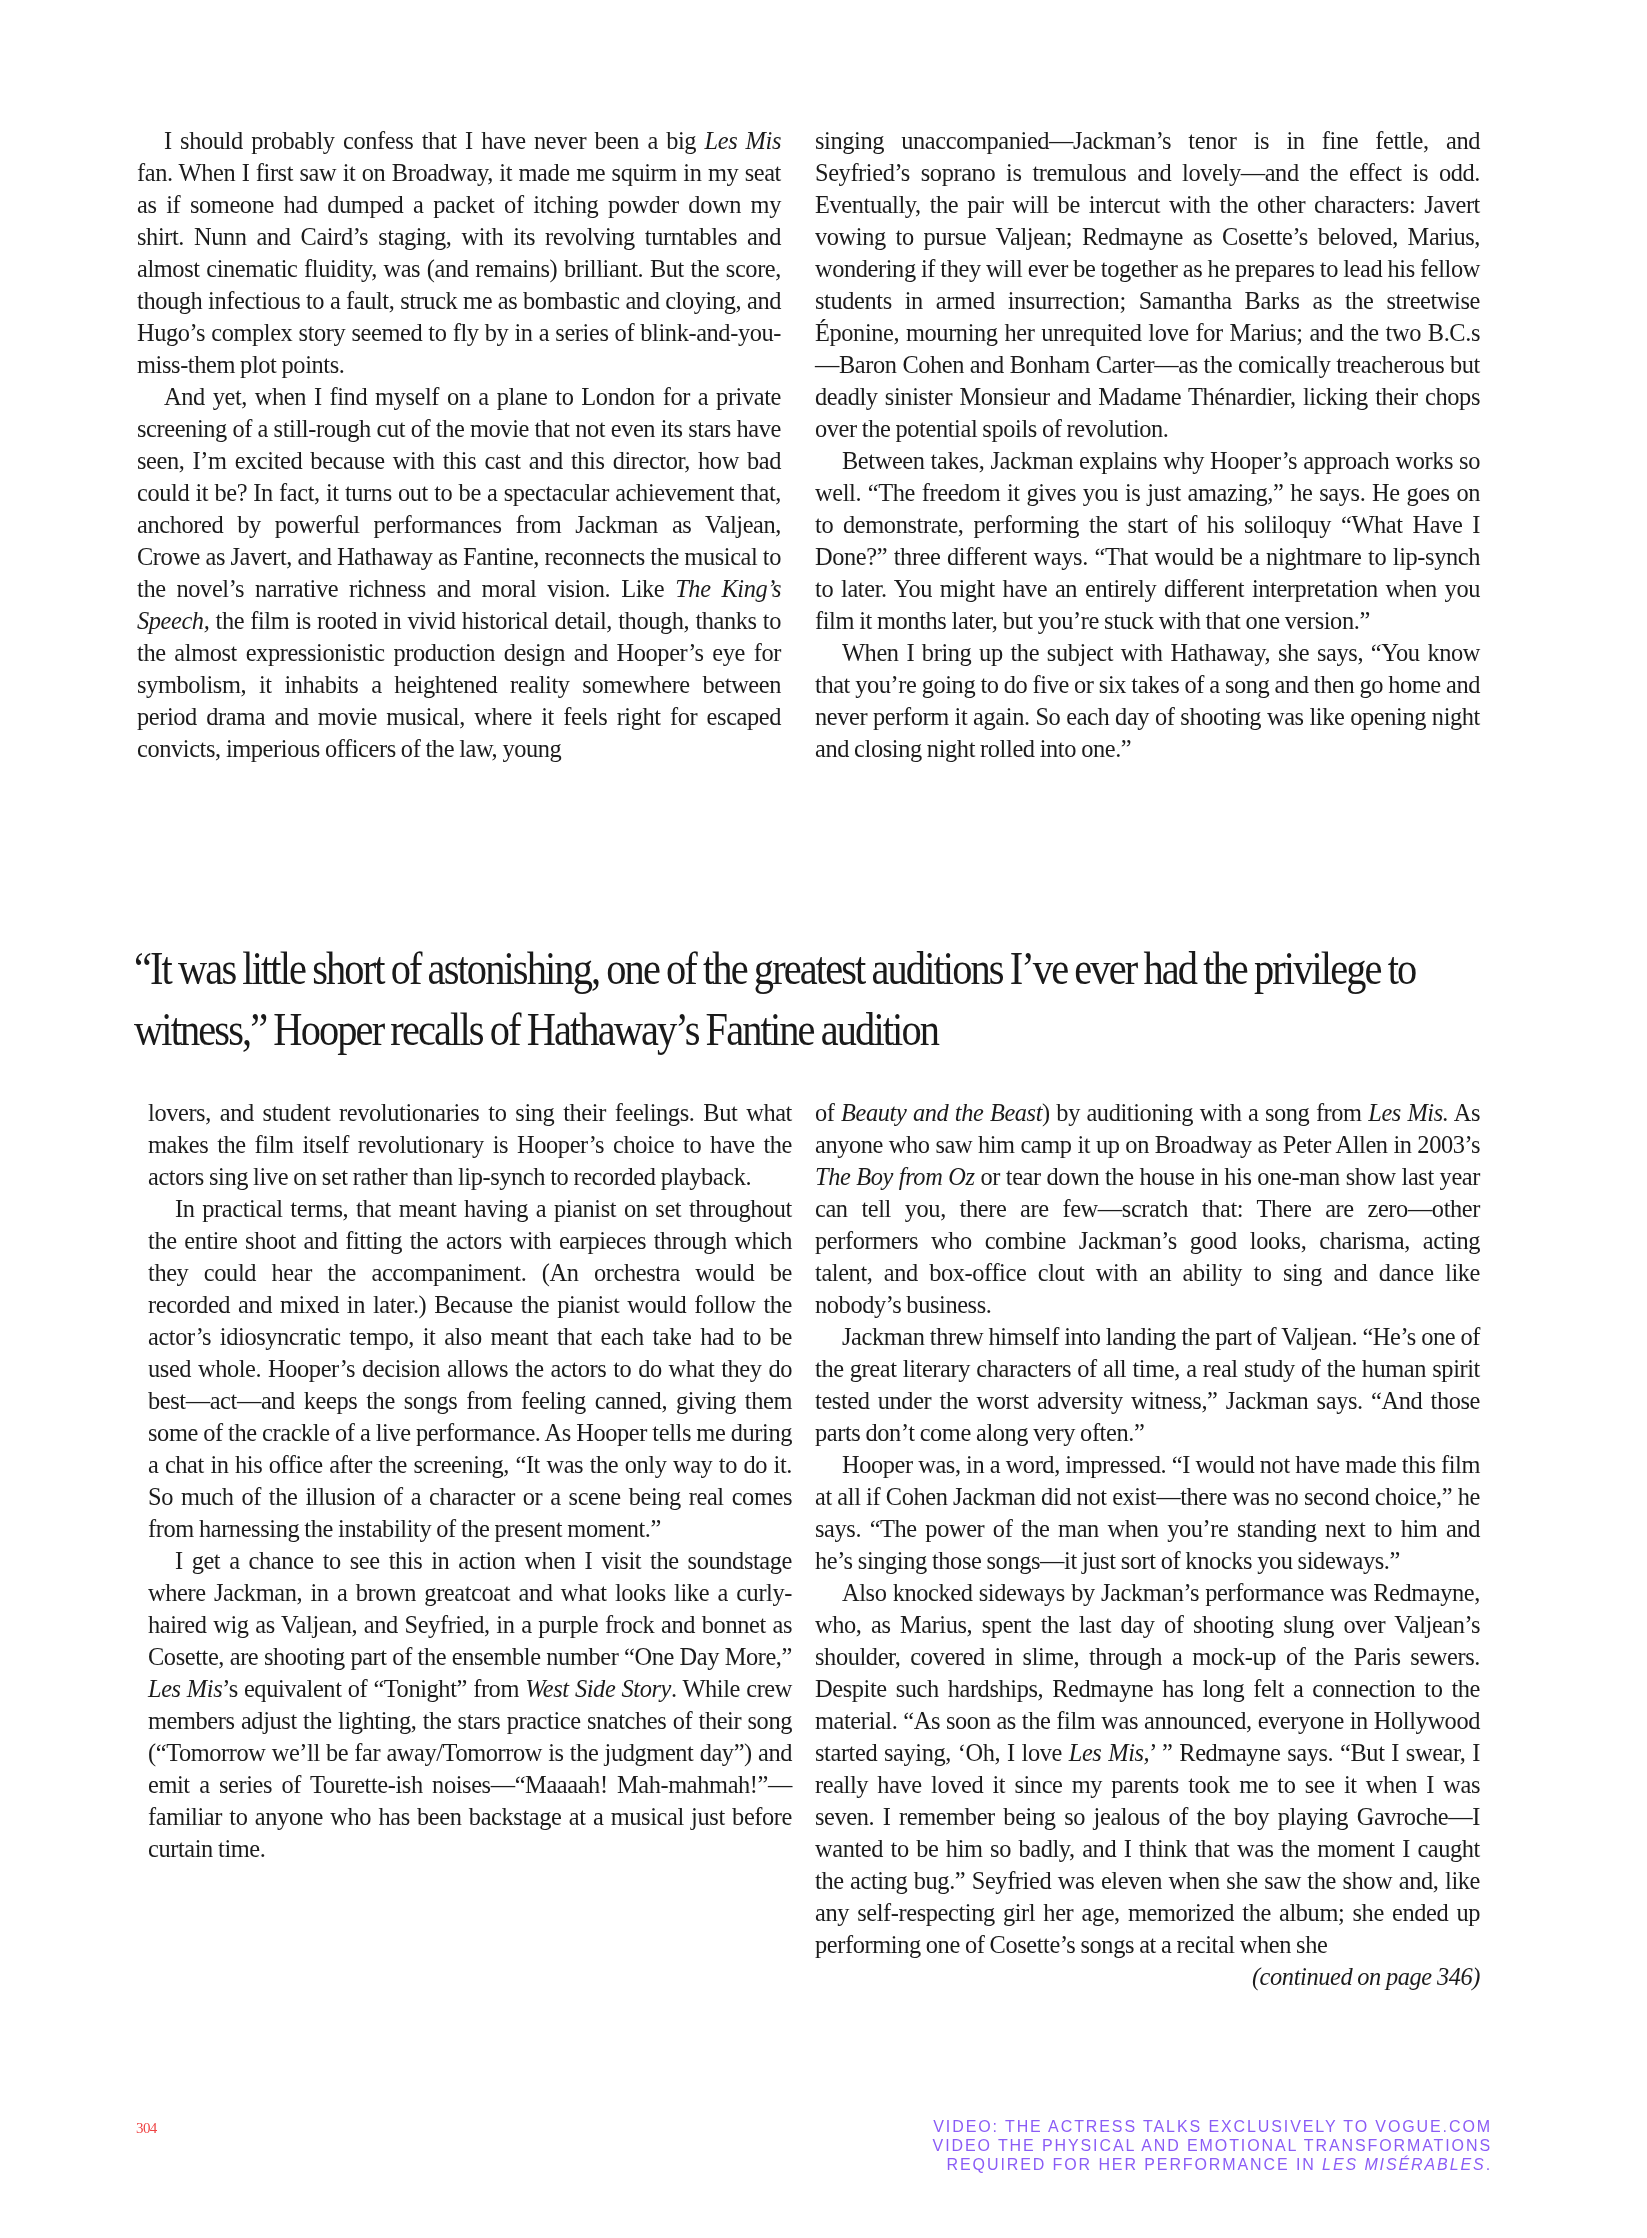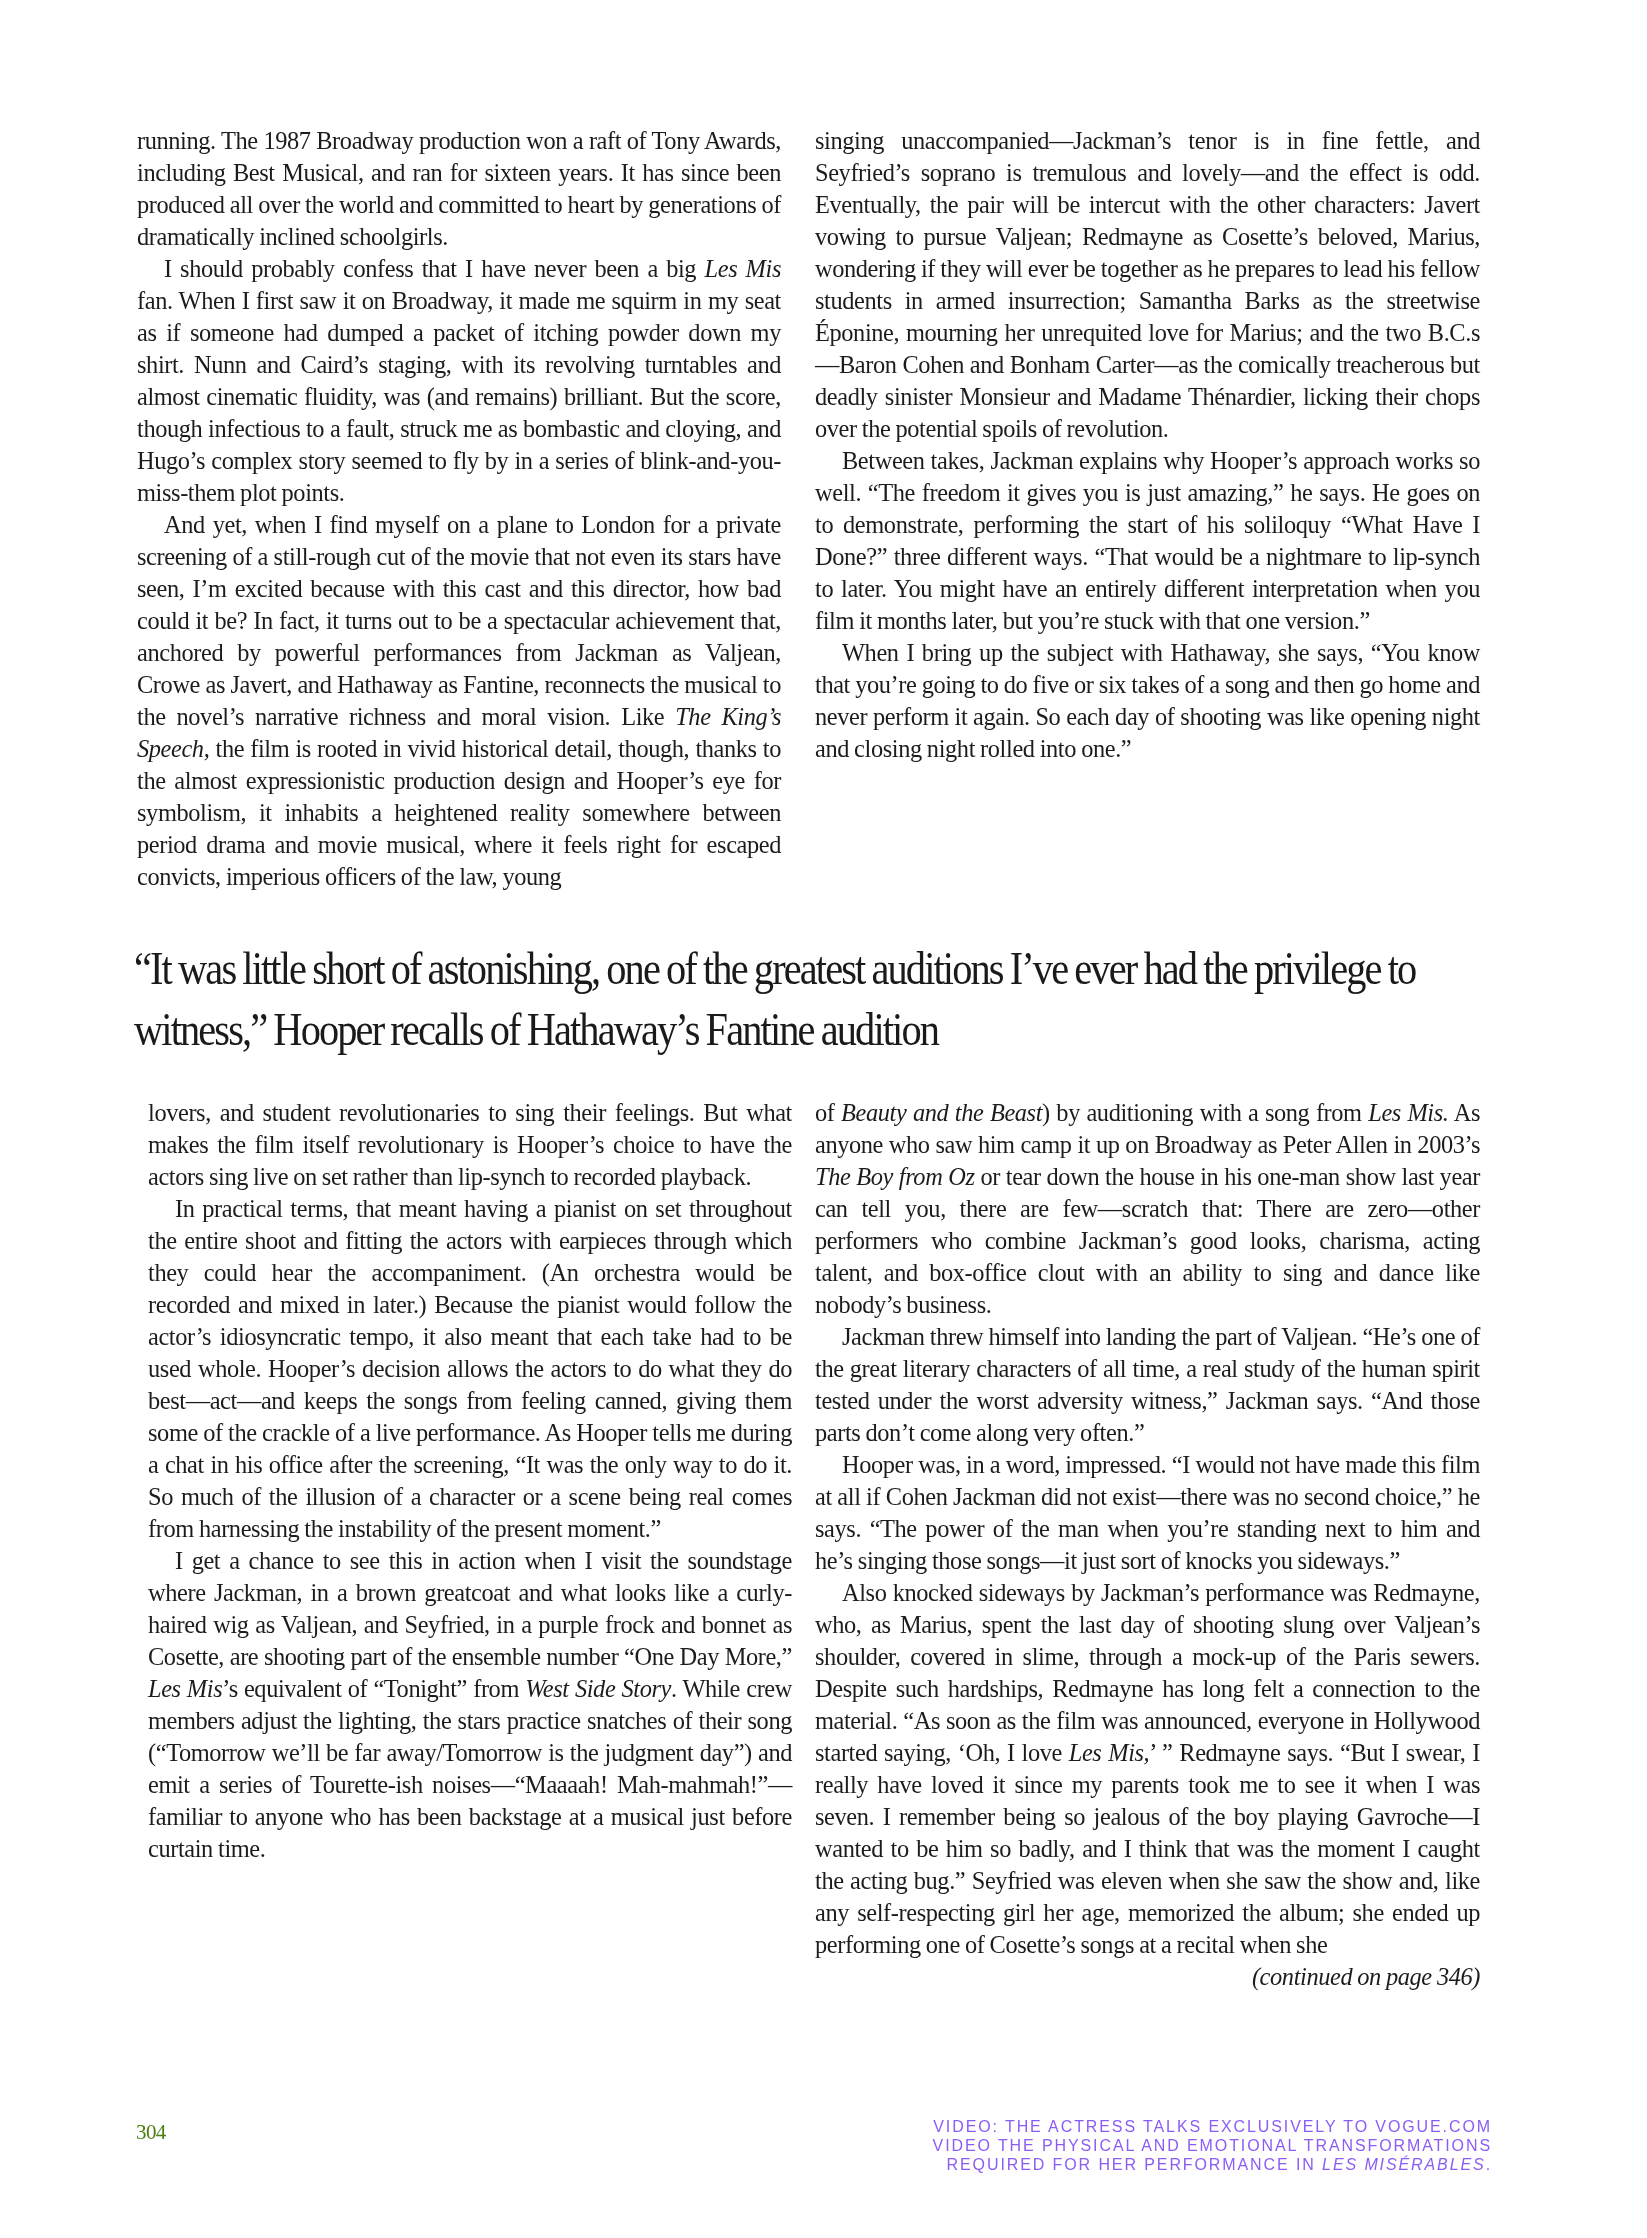--- a/index.html
+++ b/index.html
@@ -31,39 +31,38 @@
     letter-spacing: -2.2px;
     word-spacing: -1.3px;
     color: #1a1a1a;
     transform: scaleX(0.86);
     transform-origin: left top;
     width: 1577px;
   }
   .folio {
     position: absolute; left: 136px; top: 2120px;
     font-family: "Liberation Serif", "DejaVu Serif", serif;
-    font-size: 21px; color: #4d7c0f;
+    font-size: 15px; color: #ef4444;
     letter-spacing: -0.6px;
   }
   .credit {
     position: absolute; right: 155px; top: 2117px; width: 697px;
     font-family: "Liberation Sans", "DejaVu Sans", sans-serif;
     font-size: 16px; line-height: 19px;
     letter-spacing: 1.9px;
     text-align: right;
     color: #8b5cf6;
   }
   .credit div { white-space: nowrap; }
   .credit i { font-style: italic; }
 </style>
 </head>
 <body>
 
 <div class="col" id="col-top-left">
-    <p><span>running. The 1987 Broadway production won a raft of Tony Awards, including Best Musical, and ran for sixteen years. It has since been produced all over the world and committed to heart by generations of dramatically inclined schoolgirls.</span></p>
     <p class="indent"><span>I should probably confess that I have never been a big </span><i>Les Mis</i><span> fan. When I first saw it on Broadway, it made me squirm in my seat as if someone had dumped a packet of itching powder down my shirt. Nunn and Caird’s staging, with its revolving turntables and almost cinematic fluidity, was (and remains) brilliant. But the score, though infectious to a fault, struck me as bombastic and cloying, and Hugo’s complex story seemed to fly by in a series of blink-and-you-miss-them plot points.</span></p>
     <p class="indent"><span>And yet, when I find myself on a plane to London for a private screening of a still-rough cut of the movie that not even its stars have seen, I’m excited because with this cast and this director, how bad could it be? In fact, it turns out to be a spectacular achievement that, anchored by powerful performances from Jackman as Valjean, Crowe as Javert, and Hathaway as Fantine, reconnects the musical to the novel’s narrative richness and moral vision. Like </span><i>The King’s Speech,</i><span> the film is rooted in vivid historical detail, though, thanks to the almost expressionistic production design and Hooper’s eye for symbolism, it inhabits a heightened reality somewhere between period drama and movie musical, where it feels right for escaped convicts, imperious officers of the law, young</span></p>
   </div>
 <div class="col" id="col-top-right">
     <p><span>singing unaccompanied—Jackman’s tenor is in fine fettle, and Seyfried’s soprano is tremulous and lovely—and the effect is odd. Eventually, the pair will be intercut with the other characters: Javert vowing to pursue Valjean; Redmayne as Cosette’s beloved, Marius, wondering if they will ever be together as he prepares to lead his fellow students in armed insurrection; Samantha Barks as the streetwise Éponine, mourning her unrequited love for Marius; and the two B.C.s—Baron Cohen and Bonham Carter—as the comically treacherous but deadly sinister Monsieur and Madame Thénardier, licking their chops over the potential spoils of revolution.</span></p>
     <p class="indent"><span>Between takes, Jackman explains why Hooper’s approach works so well. “The freedom it gives you is just amazing,” he says. He goes on to demonstrate, performing the start of his soliloquy “What Have I Done?” three different ways. “That would be a nightmare to lip-synch to later. You might have an entirely different interpretation when you film it months later, but you’re stuck with that one version.”</span></p>
     <p class="indent"><span>When I bring up the subject with Hathaway, she says, “You know that you’re going to do five or six takes of a song and then go home and never perform it again. So each day of shooting was like opening night and closing night rolled into one.”</span></p>
   </div>
 
 <div class="pullquote">“It was little short of astonishing, one of the greatest auditions I’ve ever had the privilege to witness,” Hooper recalls of Hathaway’s Fantine audition</div>

